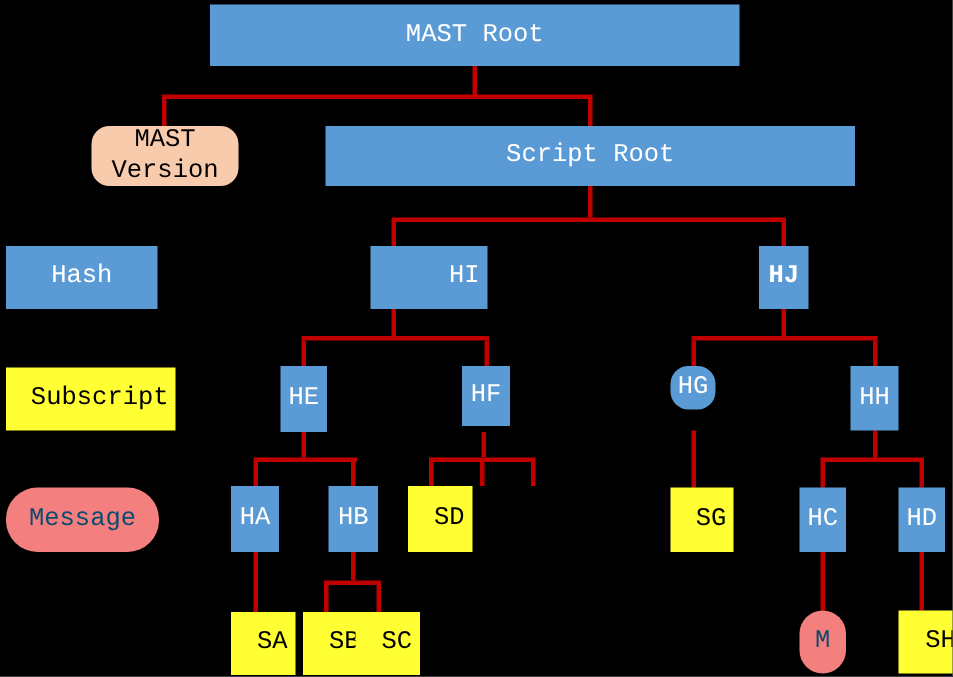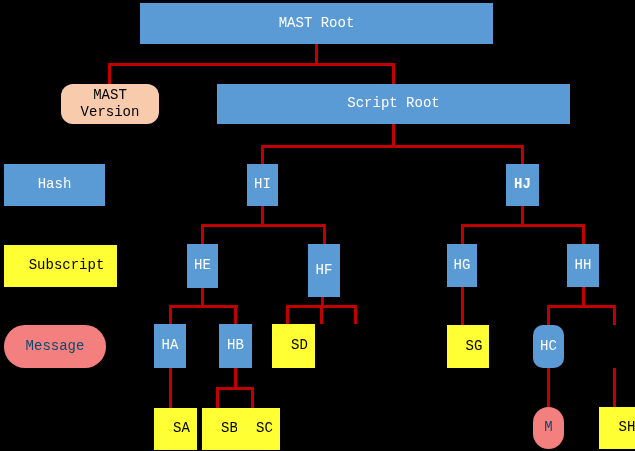--- a/index.html
+++ b/index.html
@@ -13,53 +13,53 @@
     background: var(--background, #000);
     overflow: hidden;
     font-family: "Liberation Mono", "DejaVu Sans Mono", monospace;
   }
   .node {
     position: absolute;
     display: flex;
     align-items: center;
     justify-content: center;
     text-align: center;
-    font-size: 14px;
+    font-size: 17px;
     line-height: 1.25;
     white-space: pre-line;
   }
   .blue   { background: var(--hash_blue, #5B9BD5);      color: #ffffff; }
   .yellow { background: var(--subscript_yellow, #FFFF33); color: #000000; padding-left: 12px; }
   .salmon { background: var(--message_red, #F47F7F);    color: #0c4a6e; border-radius: 21px; }
   .peach  { background: var(--version_peach, #F8CBAD);  color: #000000; border-radius: 12px; }
   .seg {
     position: absolute;
     background: var(--connector_red, #C00000);
   }
 
   
   .pos-mast-root    { left:140px; top:3px;   width:353px; height:41px; }
   .pos-mast-version { left:61px;  top:84px;  width:98px;  height:40px; }
   .pos-script-root  { left:217px; top:84px;  width:353px; height:40px; }
   .pos-legend-hash      { left:4px; top:164px; width:101px; height:42px; }
   .pos-legend-subscript { left:4px; top:245px; width:101px; height:42px; }
   .pos-legend-message   { left:4px; top:325px; width:102px; height:43px; }
-  .pos-hi { left:247px; top:164px; width:31px; height:42px; }
+  .pos-hi { left:247px; top:164px; width:31px; height:42px;padding-left:47px; }
   .pos-hj { left:506px; top:164px; width:33px; height:42px;font-weight:bold; }
   .pos-he { left:187px; top:244px; width:31px; height:44px; }
-  .pos-hf { left:308px; top:244px; width:32px; height:53px; }
-  .pos-hg { left:447px; top:244px; width:30px; height:43px; }
+  .pos-hf { left:308px; top:244px; width:32px; height:40px; }
+  .pos-hg { left:447px; top:244px; width:30px; height:29px;border-radius:12px; }
   .pos-hh { left:567px; top:244px; width:32px; height:43px; }
   .pos-ha { left:154px; top:324px; width:32px; height:44px; }
   .pos-hb { left:219px; top:324px; width:33px; height:44px; }
   .pos-sd { left:272px; top:324px; width:31px; height:44px; }
   .pos-se { left:306px; top:324px; width:30px; height:44px; }
   .pos-sf { left:340px; top:324px; width:31px; height:44px; }
   .pos-sg { left:447px; top:325px; width:30px; height:43px; }
-  .pos-hc { left:533px; top:325px; width:31px; height:43px;border-radius:10px; }
+  .pos-hc { left:533px; top:325px; width:31px; height:43px; }
   .pos-hd { left:599px; top:325px; width:31px; height:43px; }
   .pos-sa { left:154px; top:408px; width:31px; height:42px; }
   .pos-sb { left:202px; top:408px; width:31px; height:42px; }
   .pos-sc { left:237px; top:408px; width:31px; height:42px; }
   .pos-m  { left:533px; top:407px; width:31px; height:42px; }
   .pos-sh { left:599px; top:407px; width:32px; height:42px; }
 </style>
 </head>
 <body>
 
@@ -128,20 +128,21 @@
   <div class="node blue pos-he">HE</div>
   <div class="node blue pos-hf">HF</div>
   <div class="node blue pos-hg">HG</div>
   <div class="node blue pos-hh">HH</div>
 
   <div class="node blue   pos-ha">HA</div>
   <div class="node blue   pos-hb">HB</div>
   <div class="node yellow pos-sd">SD</div>
   <div class="node yellow pos-sg">SG</div>
   <div class="node blue   pos-hc">HC</div>
+  <div class="node blue   pos-hd">HD</div>
 
   <div class="node yellow pos-sa">SA</div>
   <div class="node yellow pos-sb">SB</div>
   <div class="node yellow pos-sc">SC</div>
   <div class="node salmon pos-m">M</div>
   <div class="node yellow pos-sh">SH</div>
 
 </div>
 
 </body></html>

